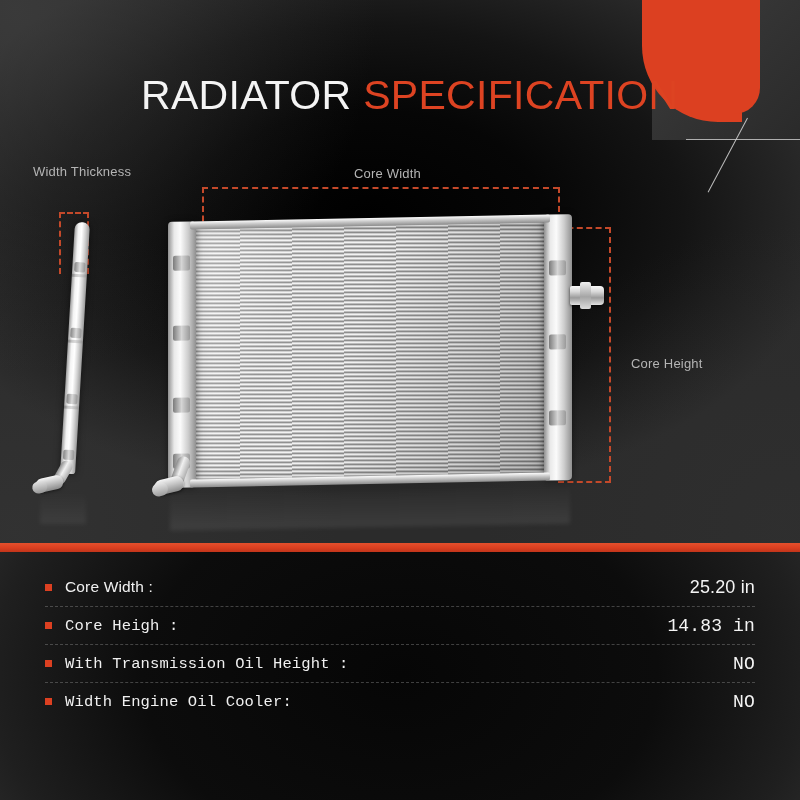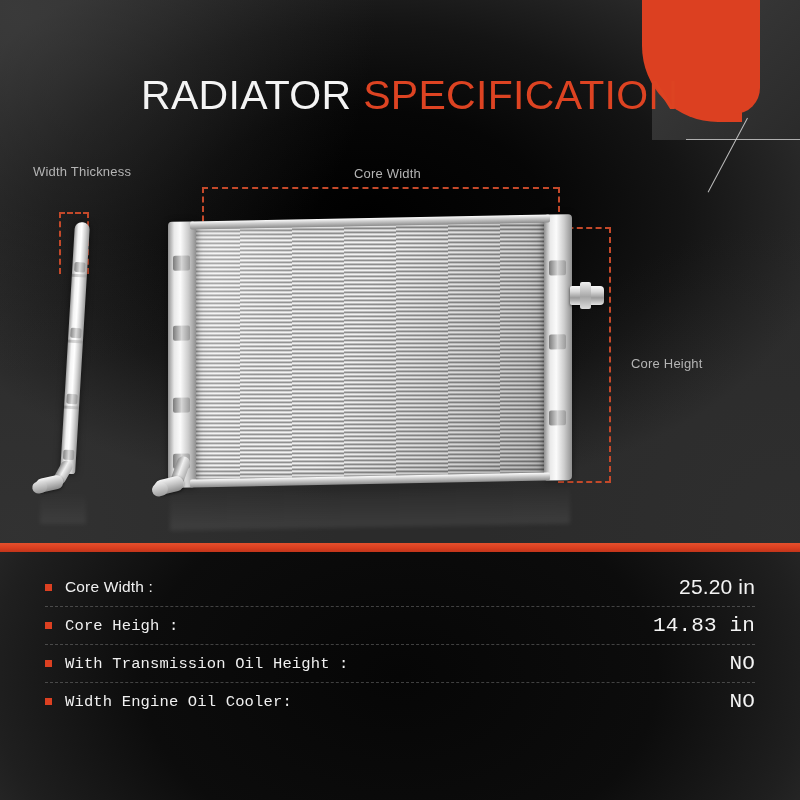--- a/index.html
+++ b/index.html
@@ -282,21 +282,21 @@
   .bullet {
     width:7px; height:7px; background:#dc4021; flex:0 0 auto;
   }
   .spec-label {
     margin-left:13px;
     color:#f0f0f0; font-size:15.5px; letter-spacing:.15px;
     white-space:nowrap;
   }
   .spec-value {
     margin-left:auto;
-    color:#f4f4f4; font-size:21px; letter-spacing:.15px;
+    color:#f4f4f4; font-size:18px; letter-spacing:.15px;
     white-space:nowrap;
   }
   #specRows { padding-top:16px; }
 </style>
 </head>
 <body>
 
 <div id="page">
 
   <div class="hero">

